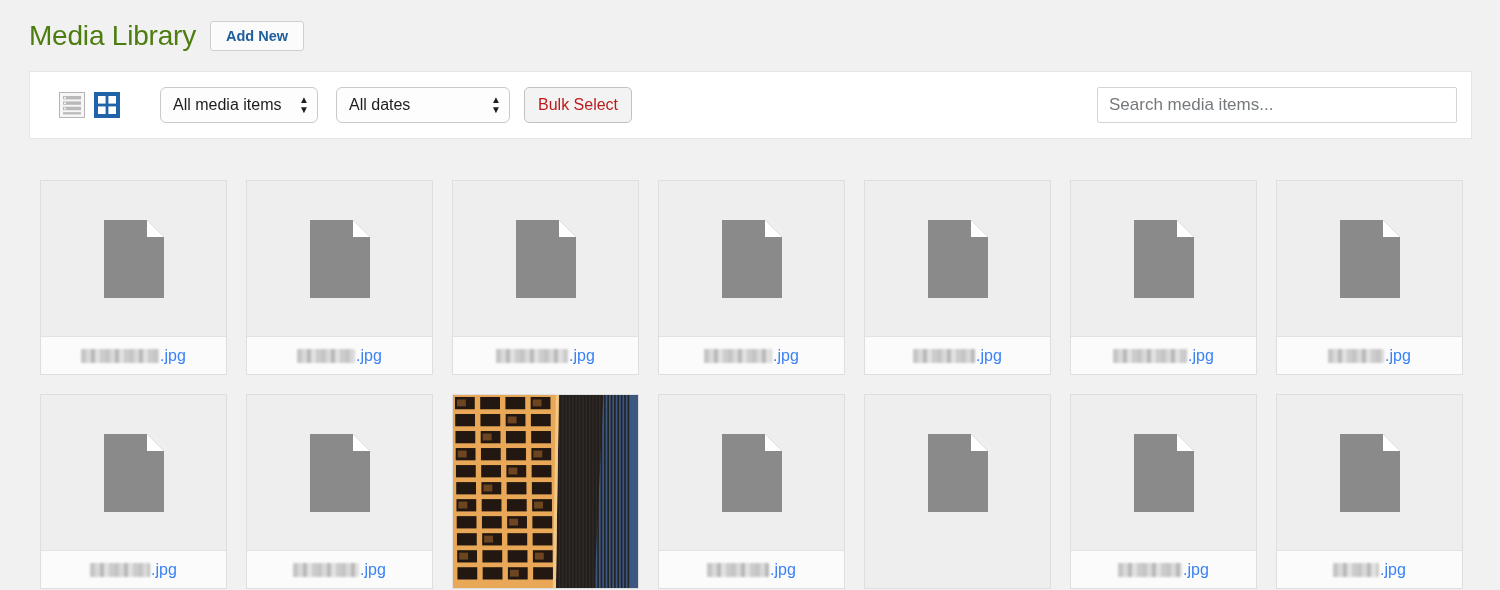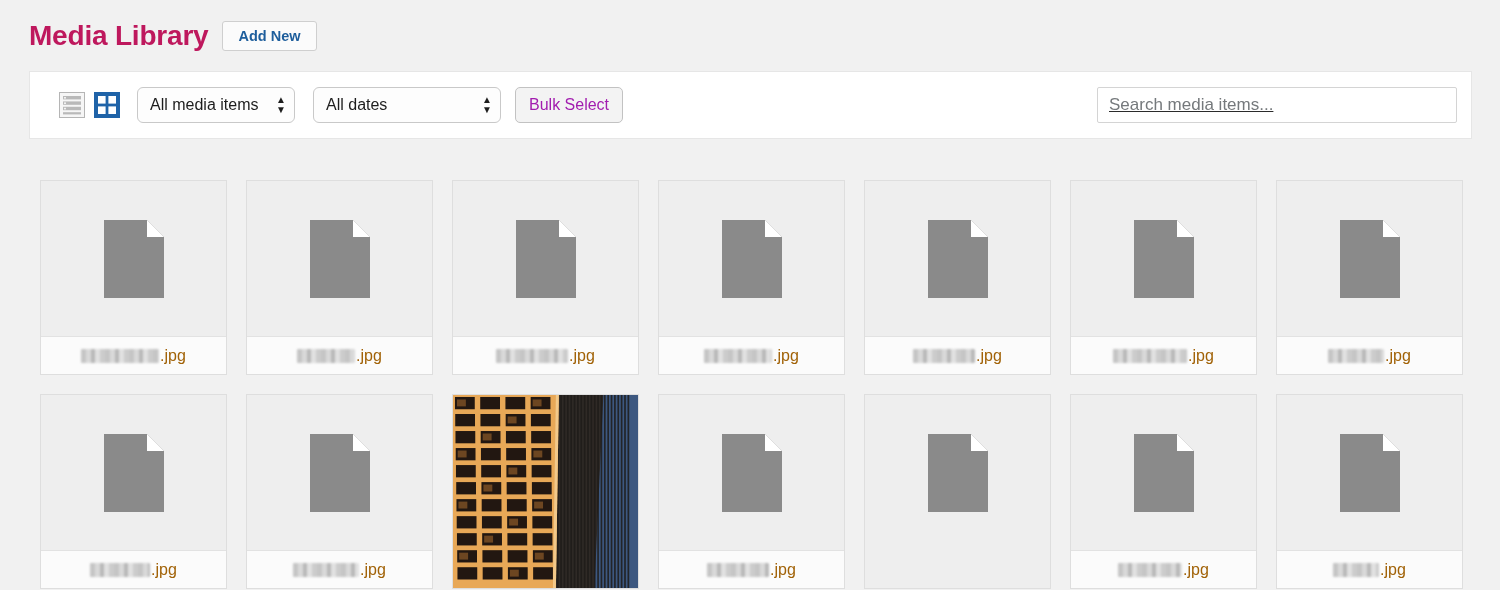--- a/index.html
+++ b/index.html
@@ -14,22 +14,22 @@
   
   .page-head {
     display: flex;
     align-items: center;
     gap: 14px;
     padding: 16px 0 0 29px;
     height: 56px;
   }
   .page-title {
     font-size: 28px;
-    font-weight: 700;
-    color: #be185d;
+    font-weight: 400;
+    color: #4d7c0f;
     line-height: 1.2;
     letter-spacing: -0.2px;
   }
   .add-new-btn {
     display: inline-flex;
     align-items: center;
     justify-content: center;
     height: 30px;
     padding: 0 15px;
     font-size: 14.5px;
@@ -70,49 +70,48 @@
     color: #1d1d1d;
   }
   .select-ctl { padding: 0 8px 0 12px; justify-content: space-between; }
   .select-ctl .sel-label { margin-right: 14px; }
   .arrows {
     display: inline-flex; flex-direction: column;
     line-height: 0; color: #1d1d1d; font-size: 9px; gap: 2px;
   }
   .arrows span { display: block; font-size: 10px; line-height: 8px; }
 
-  #media-filter { width: 158px; margin-left: 17px; }
-  #date-filter  { width: 188px; margin-left: 18px; }
+  #media-filter { width: 158px; margin-left: 40px; }
+  #date-filter  { width: 174px; margin-left: 18px; }
 
   .bulk-btn {
     margin-left: 14px;
     padding: 0 13px;
     background: #f3f3f3;
     border: 1px solid #c2c2c2;
     border-radius: 5px;
     height: 36px;
     font-size: 16px;
-    color: #a21caf;
+    color: #b91c1c;
     display: inline-flex; align-items: center;
     cursor: pointer;
   }
 
   .search-input {
     margin-left: auto;
     width: 360px;
     height: 36px;
     border: 1px solid #d4d4d4;
     border-radius: 2px;
     background: #fff;
     padding: 0 11px;
     font-size: 17px;
     color: #2b2b2b;
     font-family: "Liberation Sans", sans-serif;
     outline: none;
-    text-decoration: underline;
   }
   .search-input::placeholder { color: #75797c; }
 
   
   .grid {
     position: absolute;
     left: 40px;
     top: 180px;
     width: 1430px;
     display: flex;
@@ -158,21 +157,21 @@
       90deg,
       #c3c3c3 0px, #c3c3c3 5px,
       #d8d8d8 5px, #d8d8d8 10px,
       #b6b6b6 10px, #b6b6b6 14px,
       #e0e0e0 14px, #e0e0e0 19px,
       #cacaca 19px, #cacaca 24px
     );
     filter: blur(1.1px);
     opacity: .95;
   }
-  .ext { color: #a16207; }
+  .ext { color: #3b82f6; }
 
   
   .doc-icon { display: block; }
 
   
   .tile.photo { background: #2a2a2a; }
   .tile.photo .thumb { height: 100%; padding: 0; }
   .photo-art { width: 100%; height: 100%; display: block; }
 </style>
 </head>

